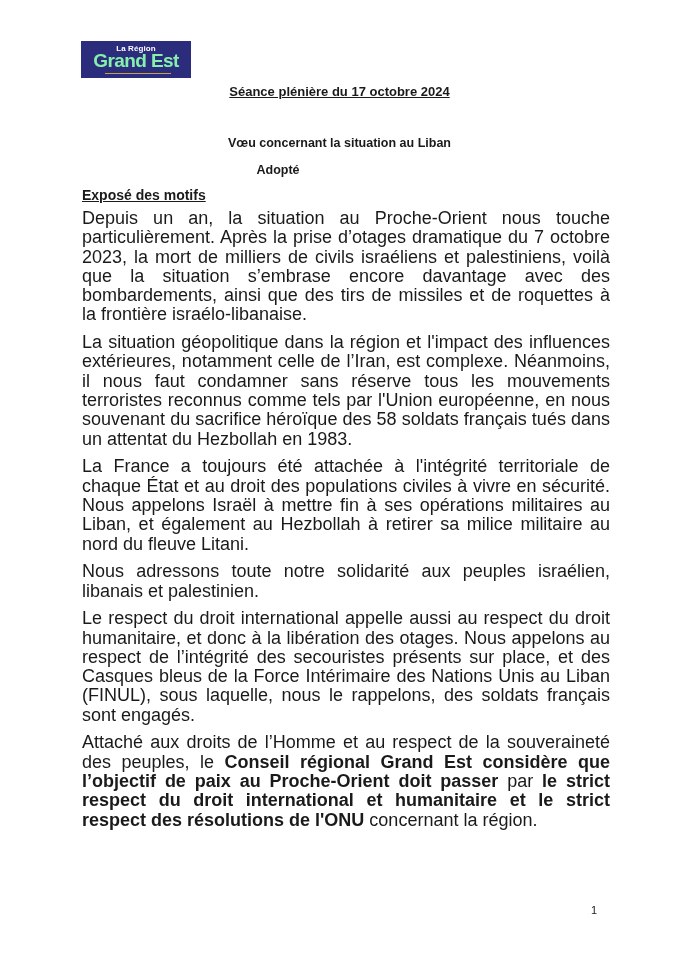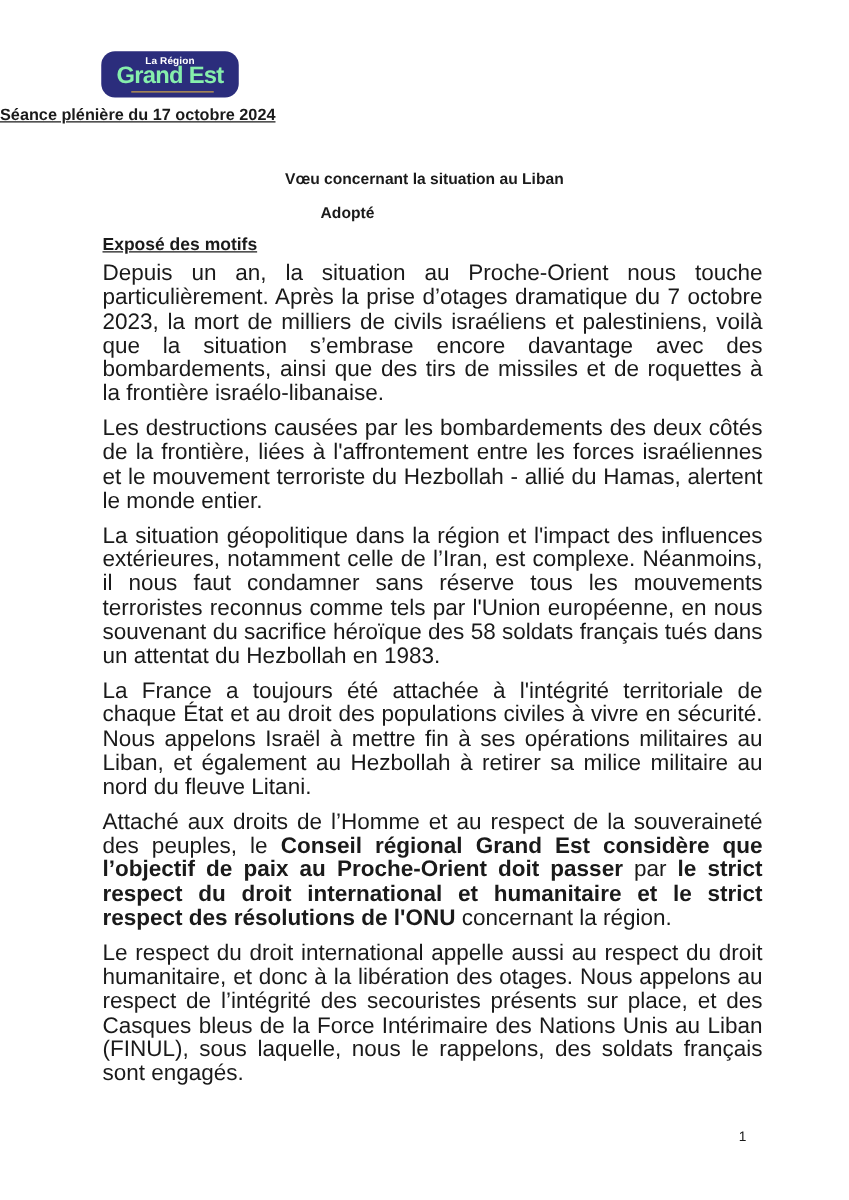--- a/index.html
+++ b/index.html
@@ -1,26 +1,26 @@
 <!DOCTYPE html>
 <html><head>
 <meta charset="utf-8">
 <style>
   html, body { margin: 0; padding: 0; background: #ffffff; }
   body { width: 679px; height: 960px; position: relative; overflow: hidden;
          font-family: "Liberation Sans", "DejaVu Sans", sans-serif; color: #1a1a1a; }
   .logo { position: absolute; left: 81px; top: 41px; width: 110px; height: 37px;
-          background: #2b2d7c; box-sizing: border-box; border-radius: 11px; }
+          background: #2b2d7c; box-sizing: border-box; }
   .logo .sub { position: absolute; left: 0; right: 0; top: 3px; text-align: center;
                color: #fff; font-size: 8px; font-weight: bold; letter-spacing: 0.1px; }
   .logo .main { position: absolute; left: 0; right: 0; top: 10px; text-align: center;
                 color: #86efac; font-size: 19px; font-weight: bold; letter-spacing: -0.6px; line-height: 20px; }
   .logo .bar { position: absolute; left: 24px; right: 20px; bottom: 4px; height: 1px; background: #c9a04a; }
 
-  .title { position: absolute; top: 84px; left: 0; width: 679px; text-align: left;
+  .title { position: absolute; top: 84px; left: 0; width: 679px; text-align: center;
            font-size: 13px; font-weight: bold; text-decoration: underline; }
   .subtitle { position: absolute; top: 136px; left: 0; width: 679px; text-align: center;
               font-size: 12.5px; font-weight: bold; }
   .status { position: absolute; top: 163px; left: 0; width: 556px; text-align: center;
             font-size: 12.5px; font-weight: bold; }
   .section-head { position: absolute; top: 187px; left: 82px; font-size: 14px;
                   font-weight: bold; text-decoration: underline; }
   .body { position: absolute; top: 209px; left: 82px; width: 528px; }
   .body p { margin: 0 0 8.4px 0; font-size: 18px; line-height: 19.3px; text-align: justify; }
   .body p b { font-weight: bold; }
@@ -36,20 +36,20 @@
 </div>
 
 <div class="title">Séance plénière du 17 octobre 2024</div>
 <div class="subtitle">Vœu concernant la situation au Liban</div>
 <div class="status">Adopté</div>
 
 <div class="section-head">Exposé des motifs</div>
 
 <div class="body">
   <p>Depuis un an, la situation au Proche-Orient nous touche particulièrement. Après la prise d’otages dramatique du 7 octobre 2023, la mort de milliers de civils israéliens et palestiniens, voilà que la situation s’embrase encore davantage avec des bombardements, ainsi que des tirs de missiles et de roquettes à la frontière israélo-libanaise.</p>
-  <p>Les destructions causées par les bombardements des deux côtés de la frontière, liées à l'affrontement entre les forces israéliennes et le mouvement terroriste du Hezbollah - allié du Hamas, alertent le monde entier.</p>
   <p>La situation géopolitique dans la région et l'impact des influences extérieures, notamment celle de l’Iran, est complexe. Néanmoins, il nous faut condamner sans réserve tous les mouvements terroristes reconnus comme tels par l'Union européenne, en nous souvenant du sacrifice héroïque des 58 soldats français tués dans un attentat du Hezbollah en 1983.</p>
   <p>La France a toujours été attachée à l'intégrité territoriale de chaque État et au droit des populations civiles à vivre en sécurité. Nous appelons Israël à mettre fin à ses opérations militaires au Liban, et également au Hezbollah à retirer sa milice militaire au nord du fleuve Litani.</p>
+  <p>Nous adressons toute notre solidarité aux peuples israélien, libanais et palestinien.</p>
+  <p>Le respect du droit international appelle aussi au respect du droit humanitaire, et donc à la libération des otages. Nous appelons au respect de l’intégrité des secouristes présents sur place, et des Casques bleus de la Force Intérimaire des Nations Unis au Liban (FINUL), sous laquelle, nous le rappelons, des soldats français sont engagés.</p>
   <p><span>Attaché aux droits de l’Homme et au respect de la souveraineté des peuples, le </span><b>Conseil régional Grand Est considère que l’objectif de paix au Proche-Orient doit passer</b><span> par </span><b>le strict respect du droit international et humanitaire et le strict respect des résolutions de l'ONU</b><span> concernant la région.</span></p>
-  <p>Le respect du droit international appelle aussi au respect du droit humanitaire, et donc à la libération des otages. Nous appelons au respect de l’intégrité des secouristes présents sur place, et des Casques bleus de la Force Intérimaire des Nations Unis au Liban (FINUL), sous laquelle, nous le rappelons, des soldats français sont engagés.</p>
 </div>
 
 <div class="page-num">1</div>
 
 </body></html>

